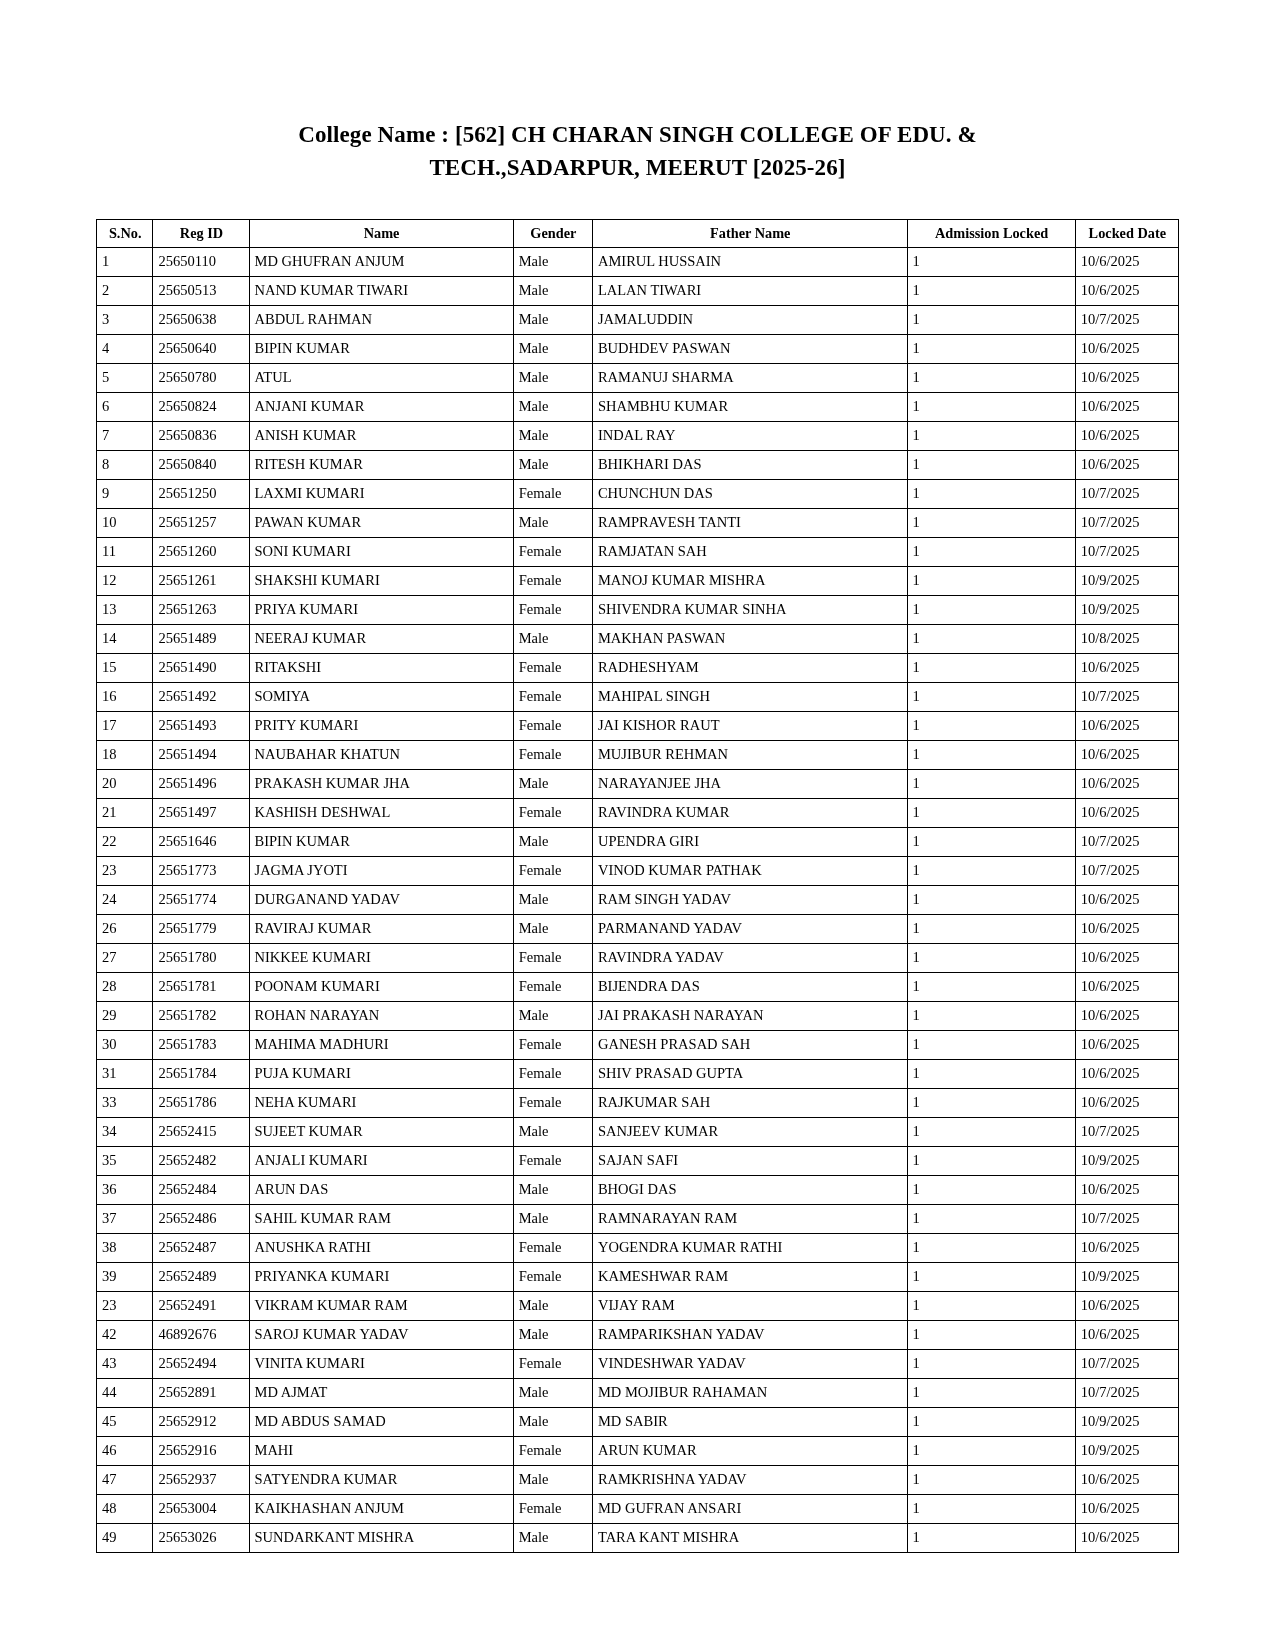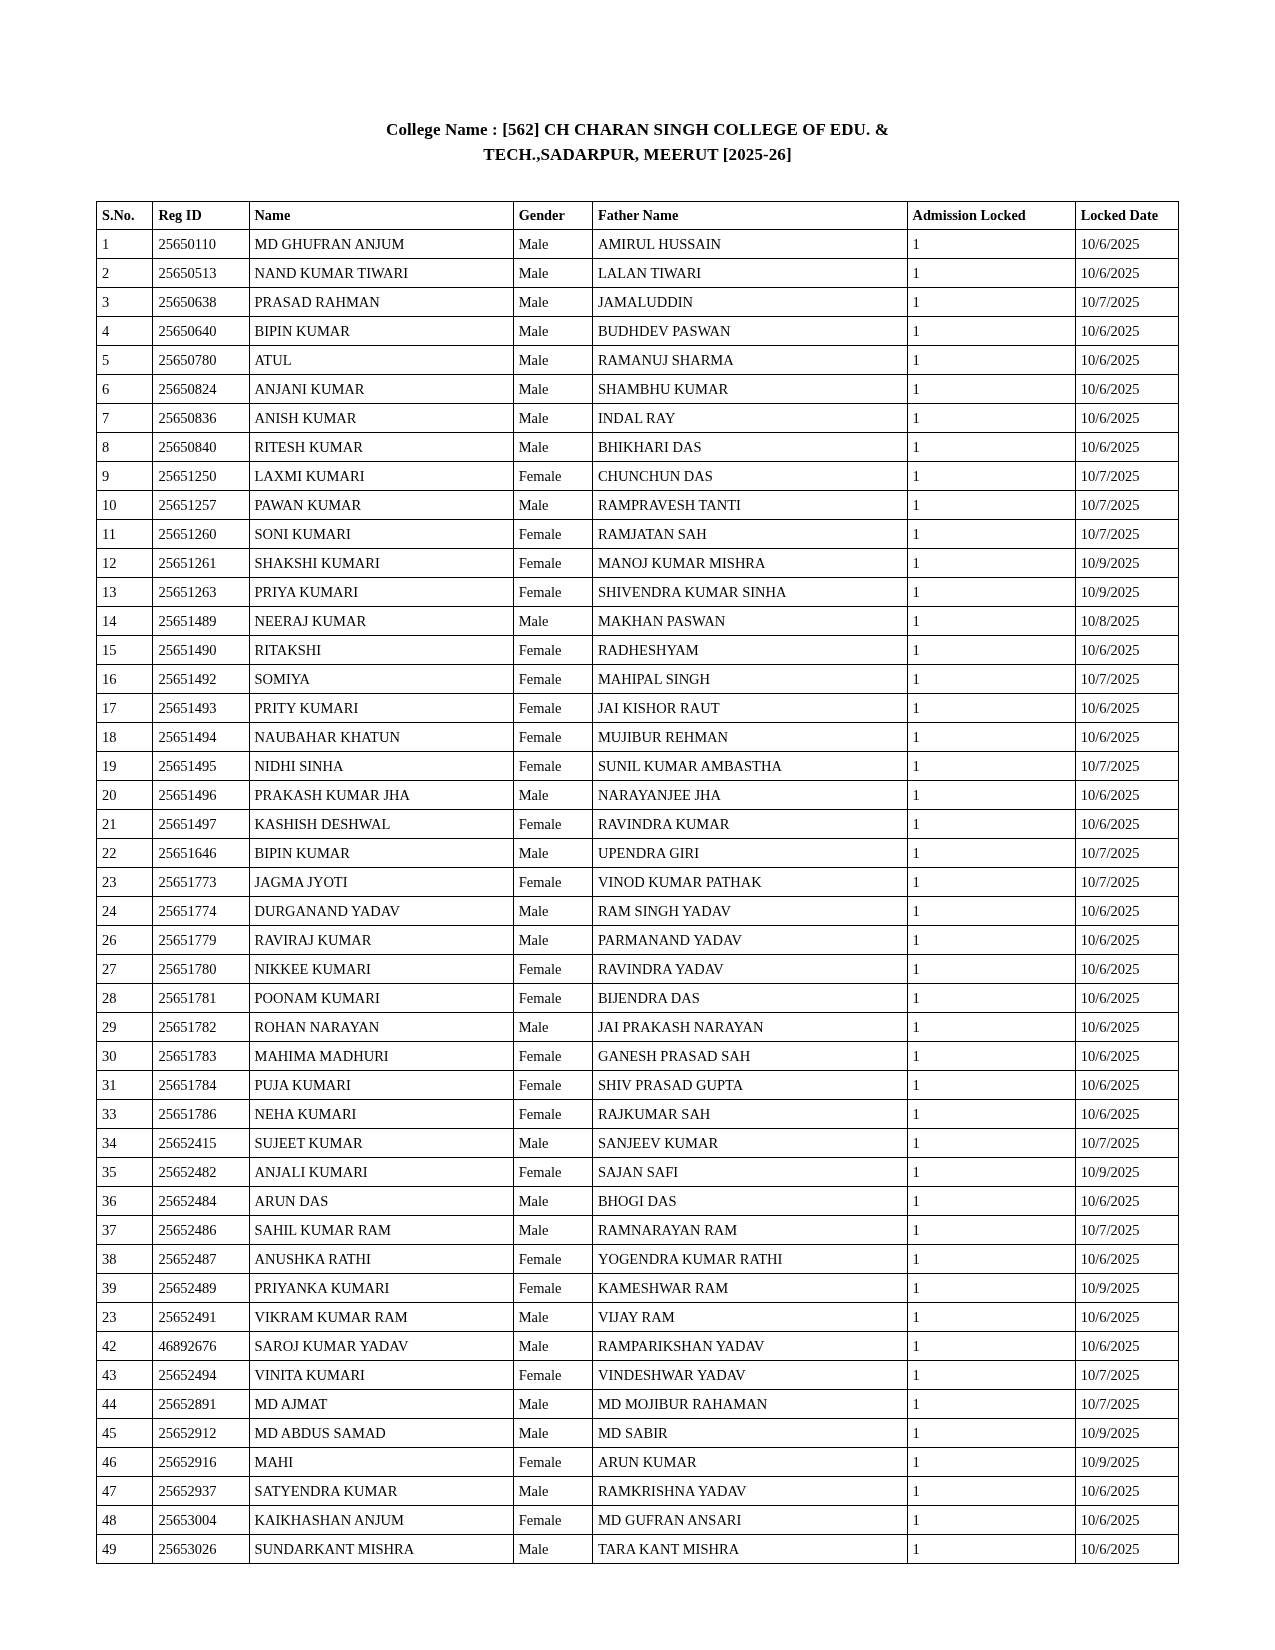--- a/index.html
+++ b/index.html
@@ -16,21 +16,21 @@
   .page {
     width: 1275px;
     height: 1650px;
     box-sizing: border-box;
     padding: 118px 96px 0 96px;
     position: relative;
   }
   .doc-title {
     text-align: center;
     font-weight: bold;
-    font-size: 17px;
+    font-size: 23px;
     line-height: 1.45;
     margin: 0 0 34px 0;
     letter-spacing: 0.1px;
     padding: 0 40px;
   }
   table.roster {
     border-collapse: collapse;
     width: 100%;
     table-layout: fixed;
     font-size: 14.3px;
@@ -42,20 +42,21 @@
     text-align: left;
     vertical-align: middle;
     line-height: 1.12;
     white-space: nowrap;
     overflow: hidden;
   }
   table.roster th {
     font-weight: bold;
     font-size: 14.3px;
     height: 22px;
+    text-align: center;
   }
   table.roster td {
     height: 23px;
     font-size: 14.5px;
   }
   col.c-sno    { width: 47px; }
   col.c-regid  { width: 80px; }
   col.c-name   { width: 220px; }
   col.c-gender { width: 66px; }
   col.c-father { width: 262px; }
@@ -108,21 +109,21 @@
           <td>25650513</td>
           <td>NAND KUMAR TIWARI</td>
           <td>Male</td>
           <td>LALAN TIWARI</td>
           <td>1</td>
           <td>10/6/2025</td>
         </tr>
         <tr>
           <td>3</td>
           <td>25650638</td>
-          <td>PRASAD RAHMAN</td>
+          <td>ABDUL RAHMAN</td>
           <td>Male</td>
           <td>JAMALUDDIN</td>
           <td>1</td>
           <td>10/7/2025</td>
         </tr>
         <tr>
           <td>4</td>
           <td>25650640</td>
           <td>BIPIN KUMAR</td>
           <td>Male</td>
@@ -248,29 +249,20 @@
           <td>10/6/2025</td>
         </tr>
         <tr>
           <td>18</td>
           <td>25651494</td>
           <td>NAUBAHAR KHATUN</td>
           <td>Female</td>
           <td>MUJIBUR REHMAN</td>
           <td>1</td>
           <td>10/6/2025</td>
-        </tr>
-        <tr>
-          <td>19</td>
-          <td>25651495</td>
-          <td>NIDHI SINHA</td>
-          <td>Female</td>
-          <td>SUNIL KUMAR AMBASTHA</td>
-          <td>1</td>
-          <td>10/7/2025</td>
         </tr>
         <tr>
           <td>20</td>
           <td>25651496</td>
           <td>PRAKASH KUMAR JHA</td>
           <td>Male</td>
           <td>NARAYANJEE JHA</td>
           <td>1</td>
           <td>10/6/2025</td>
         </tr>

